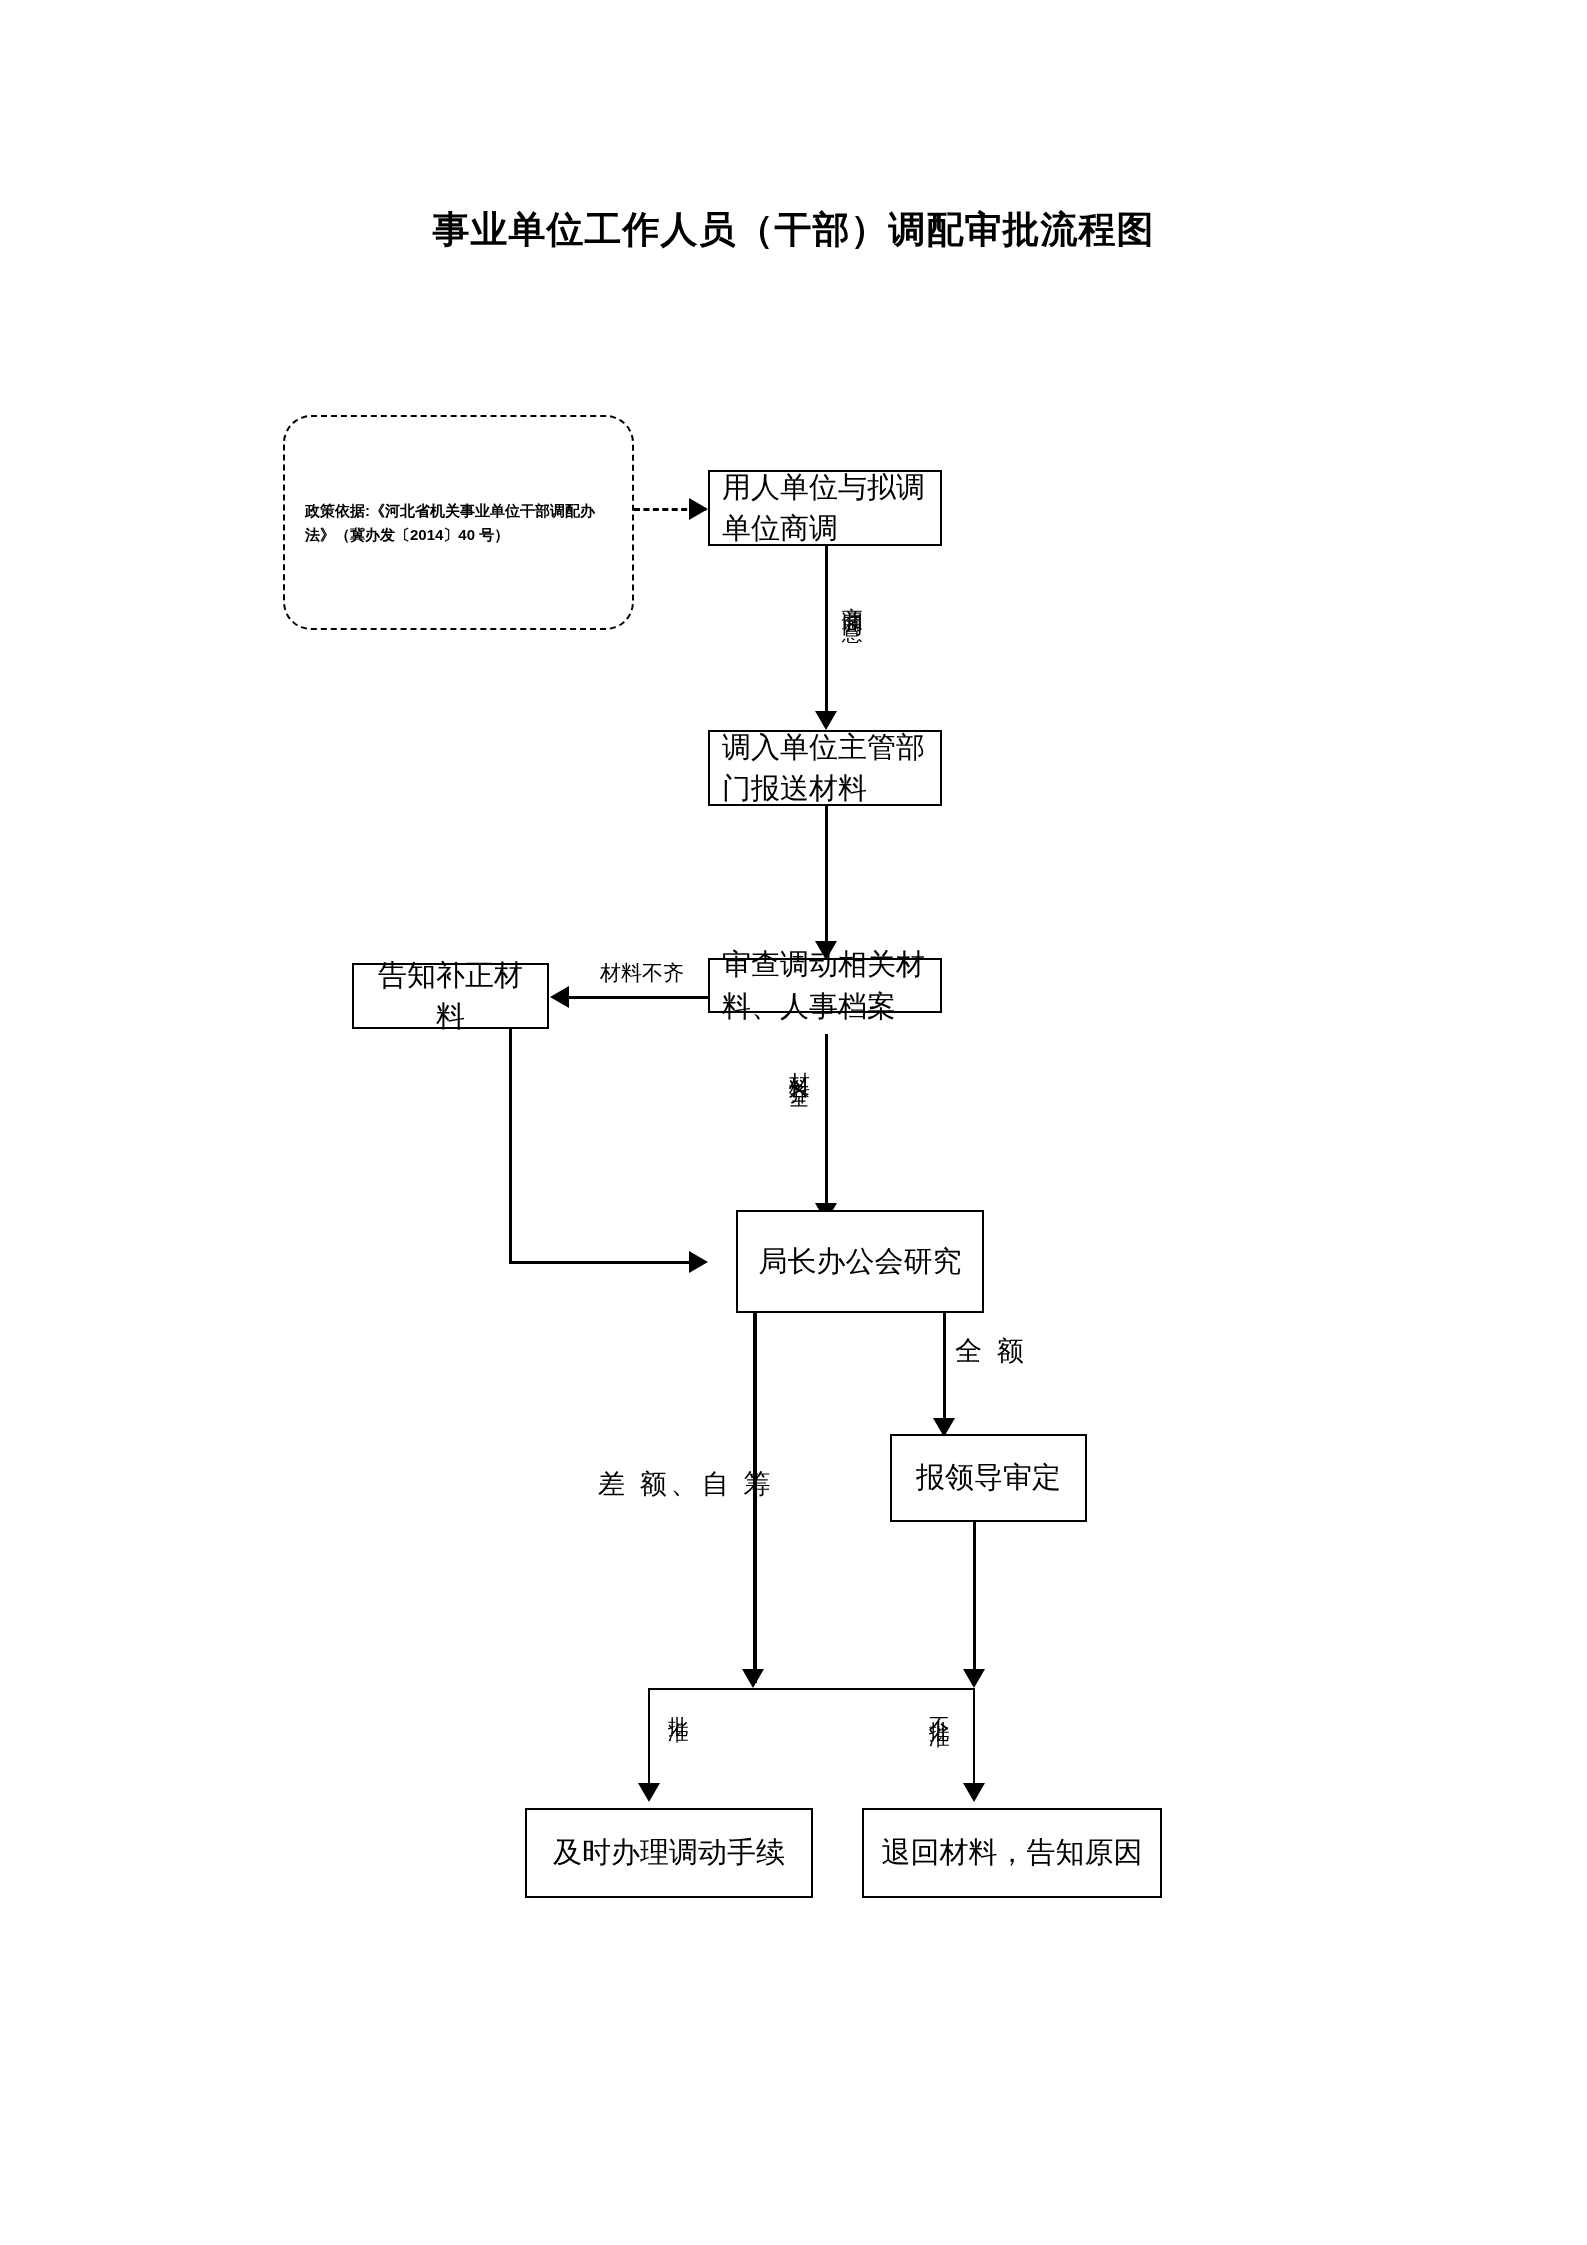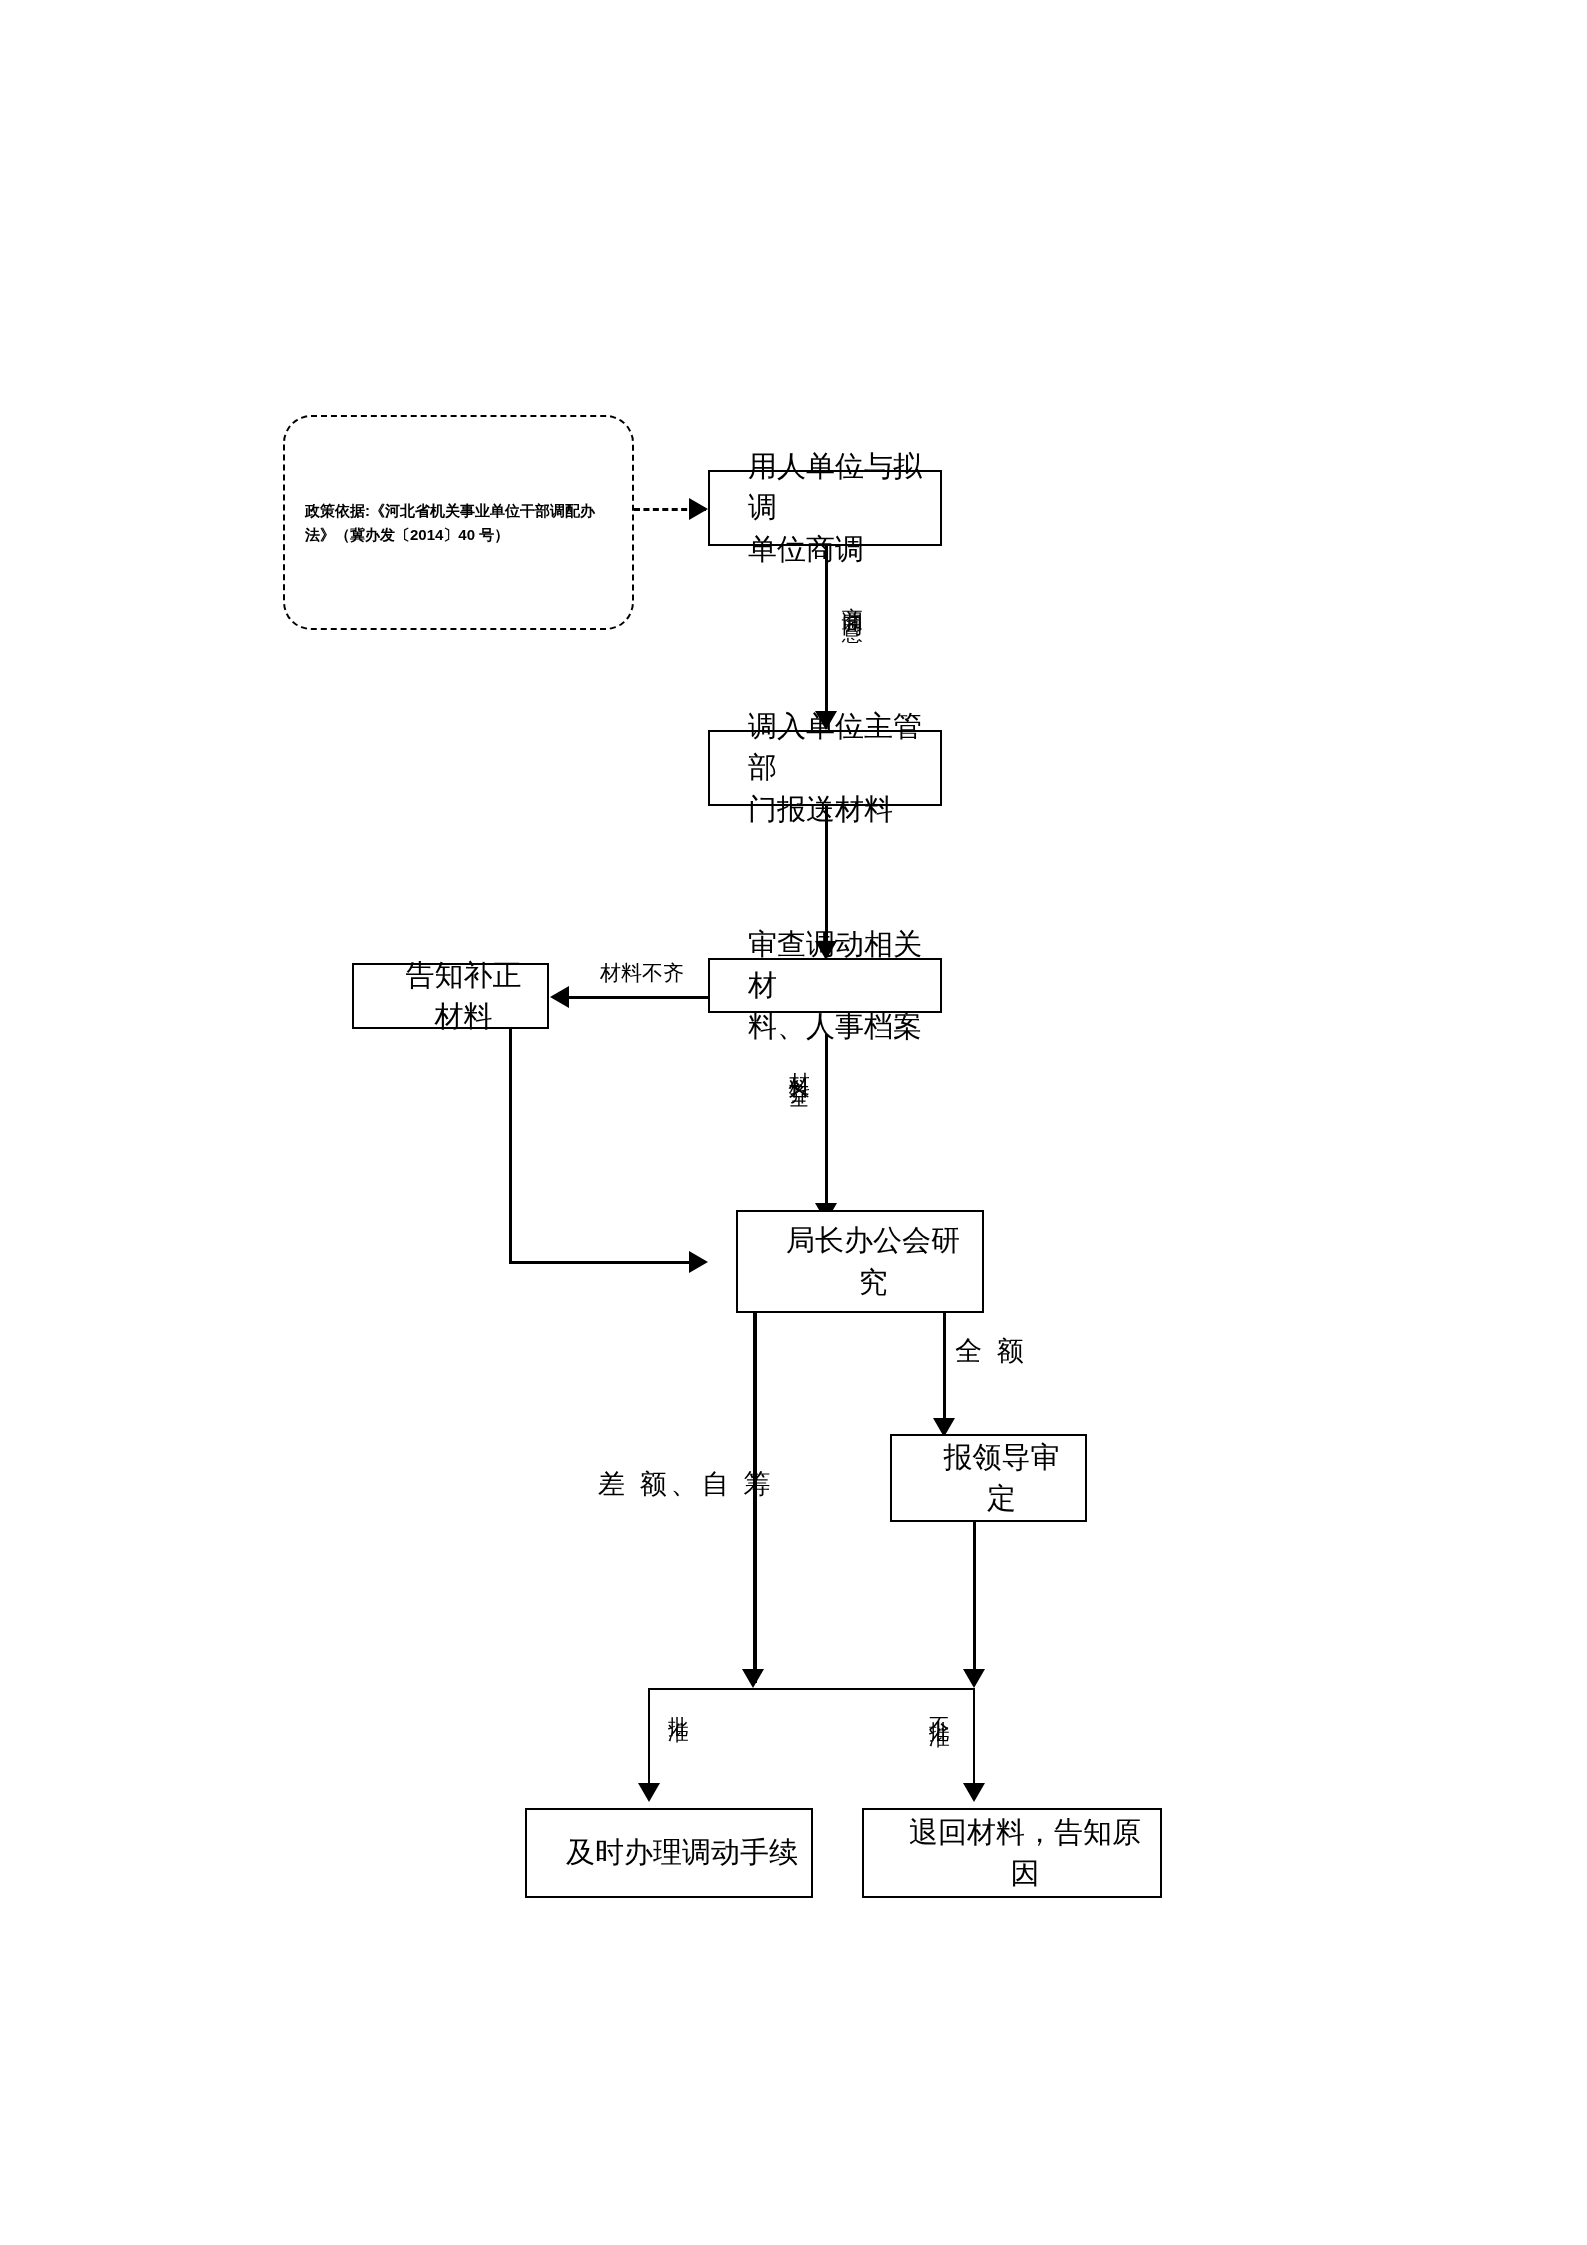--- a/index.html
+++ b/index.html
@@ -37,21 +37,20 @@
     position: absolute;
     box-sizing: border-box;
     border: 2px solid #000;
     background: #fff;
     display: flex;
     align-items: center;
     color: #000;
     font-size: 29px;
     line-height: 1.42;
     font-family: "Liberation Serif", "DejaVu Serif", serif;
-    padding-left: 26px;
   }
   .node .txt {
     display: block;
     width: 100%;
     padding: 0 12px;
     white-space: pre-line;
   }
   .node.center .txt { text-align: center; }
 
   
@@ -131,20 +130,21 @@
     line-height: 1.35;
     letter-spacing: 5px;
   }
   .elabel.big { font-size: 27px; letter-spacing: 4px; }
 </style>
 </head>
 <body>
 
 <div id="page">
 
+  <div class="doc-title">事业单位工作人员（干部）调配审批流程图</div>
 
   <div class="note-box" style="left:283px; top:415px; width:351px; height:215px;">
     <span class="txt">政策依据:《河北省机关事业单位干部调配办法》（冀办发〔2014〕40 号）</span>
   </div>
 
   <div class="dashline" style="left:634px; top:508px; width:72px;"></div>
   <div class="arrow-right" style="left:689px; top:498px;"></div>
 
   <div class="node" style="left:708px; top:470px; width:234px; height:76px;">
     <span class="txt">用人单位与拟调

